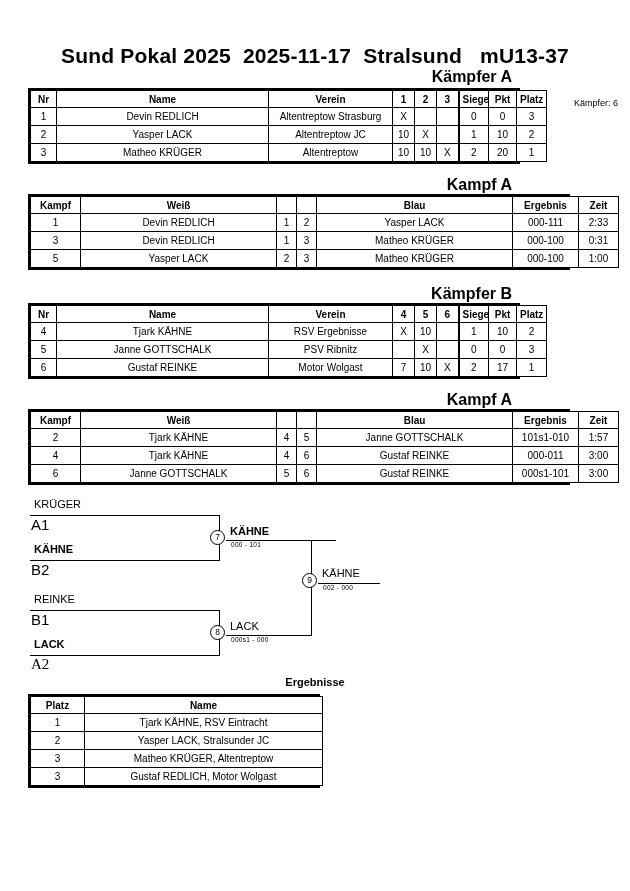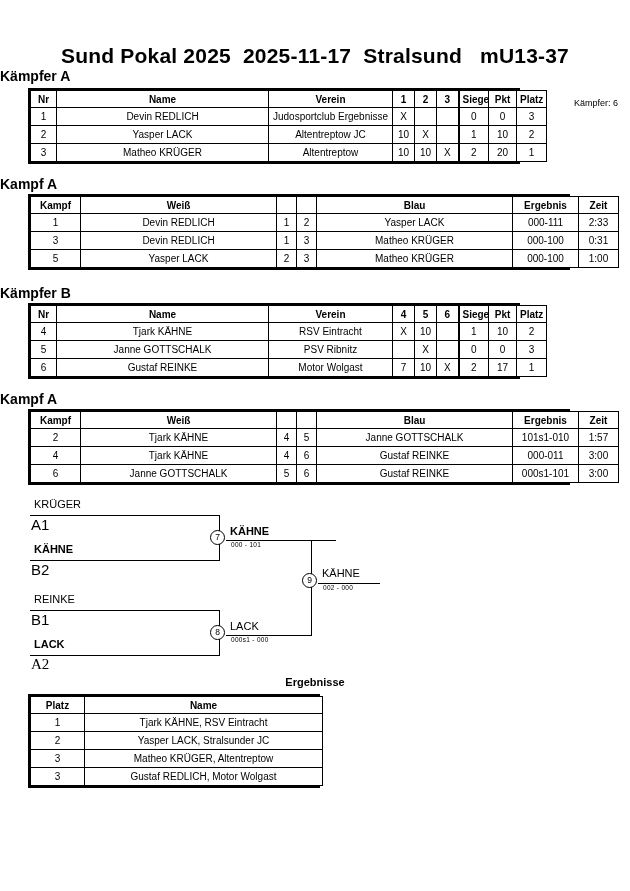--- a/index.html
+++ b/index.html
@@ -16,22 +16,22 @@
   
   .title {
     position:absolute; left:0; top:44px; width:630px;
     text-align:center;
     font-size:21px; font-weight:bold;
     letter-spacing:0.2px;
     white-space:pre;
   }
   .subtitle {
     position:absolute; left:0; width:512px;
-    text-align:left;
-    font-size:14px; font-weight:bold;
+    text-align:right;
+    font-size:16px; font-weight:bold;
   }
   .kaempfer-count {
     position:absolute; right:12px; top:70px;
     font-size:9px; font-weight:normal;margin-top:28px;
   }
 
   
   .tbl {
     position:absolute;
     border:2px solid #000;
@@ -133,21 +133,21 @@
       <th>3</th>
       <th class="thick-l">Siege</th>
       <th>Pkt</th>
       <th>Platz</th>
     </tr>
       </thead>
     <tbody>
       <tr>
         <td>1</td>
         <td class="lft">Devin REDLICH</td>
-        <td class="lft">Judosportclub Ergebnisse</td>
+        <td class="lft">Altentreptow Strasburg</td>
         <td>X</td>
         <td></td>
         <td></td>
         <td class="thick-l">0</td>
         <td>0</td>
         <td>3</td>
       </tr>
       <tr>
         <td>2</td>
         <td class="lft">Yasper LACK</td>
@@ -253,21 +253,21 @@
       <th>6</th>
       <th class="thick-l">Siege</th>
       <th>Pkt</th>
       <th>Platz</th>
     </tr>
       </thead>
     <tbody>
       <tr>
         <td>4</td>
         <td class="lft">Tjark KÄHNE</td>
-        <td class="lft">RSV Eintracht</td>
+        <td class="lft">RSV Ergebnisse</td>
         <td>X</td>
         <td>10</td>
         <td></td>
         <td class="thick-l">1</td>
         <td>10</td>
         <td>2</td>
       </tr>
       <tr>
         <td>5</td>
         <td class="lft">Janne GOTTSCHALK</td>

